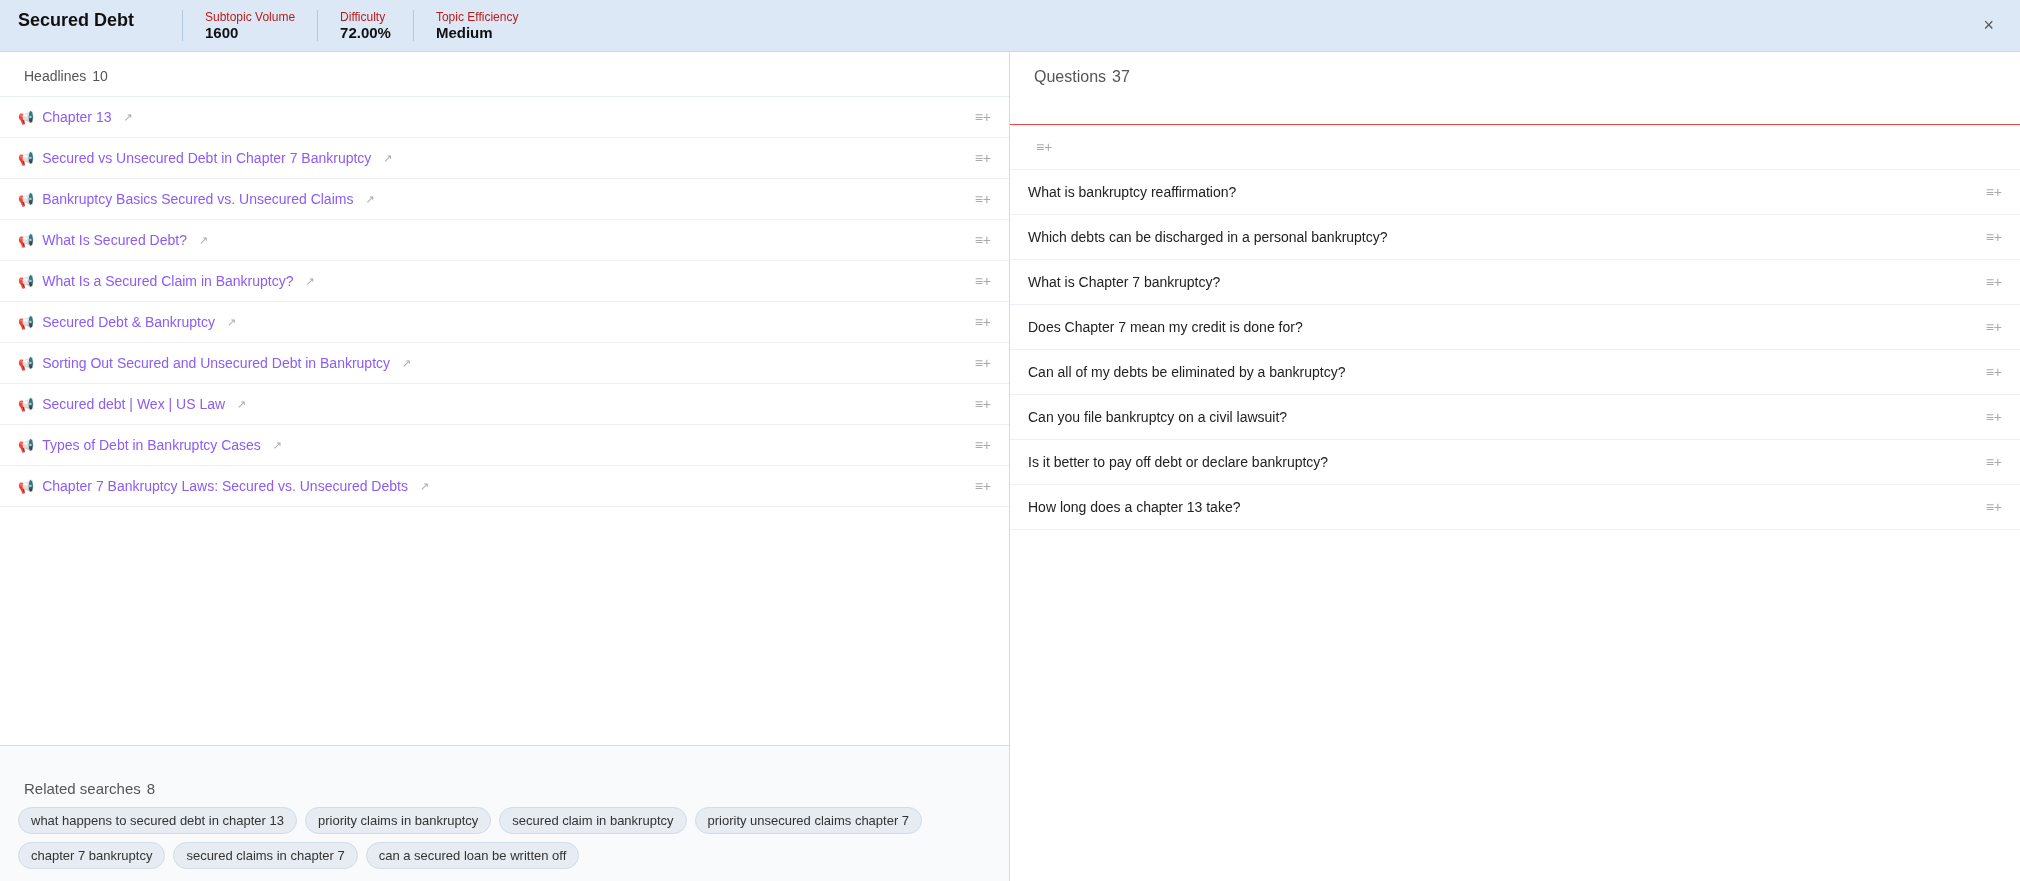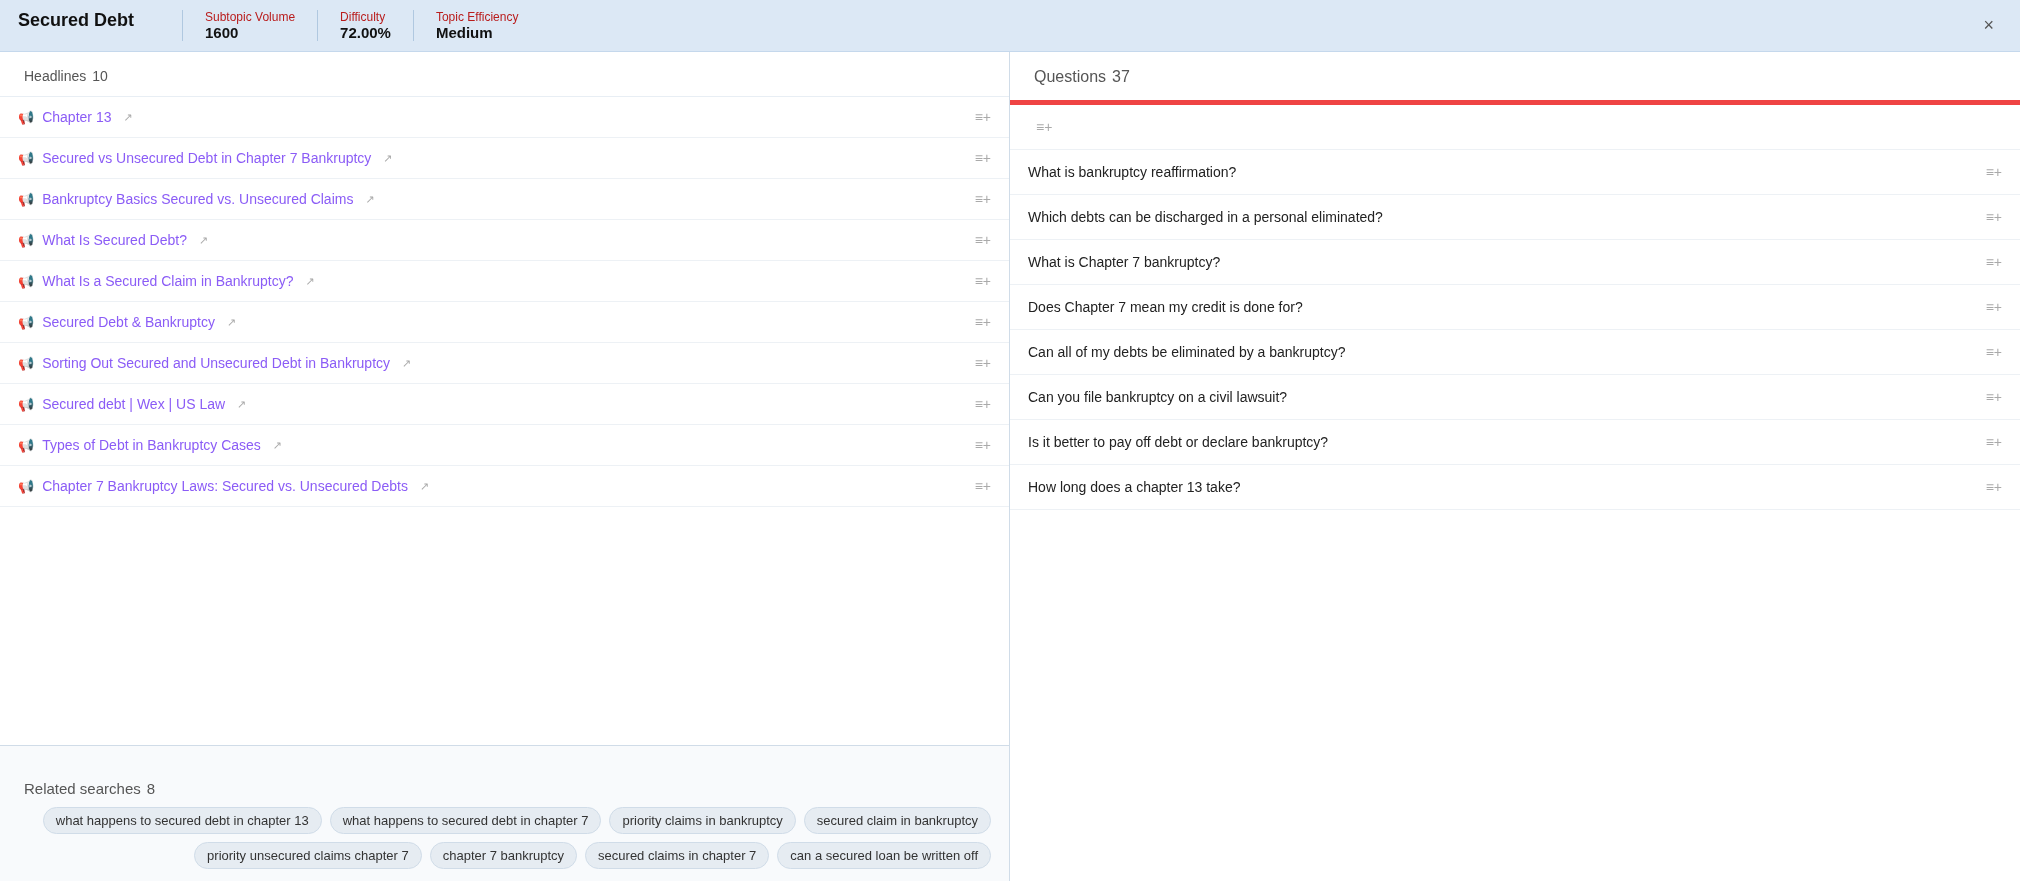--- a/index.html
+++ b/index.html
@@ -115,43 +115,42 @@
     }
     .related-header span {
       font-weight: 400;
       color: #555;
       margin-left: 6px;
     }
     .tags-container {
       display: flex;
       flex-wrap: wrap;
       gap: 8px;
-      justify-content: flex-end;
     }
     .tag {
       background: #e6ecf2;
       border-radius: 14px;
       padding: 5px 12px;
       font-size: 13px;
       color: #333;
       cursor: pointer;
       border: 1px solid #d0dce8;
     }
 
     
     .right-panel {
       width: 50%;
       background: #fff;
       display: flex;
       flex-direction: column;
       overflow: hidden;
     }
     .right-panel-header {
-      padding: 16px 18px 4px;
-      border-bottom: 5px solid #ef4444;
+      padding: 16px 18px 28px;
+      border-bottom: 1px solid #ef4444;
     }
     .right-panel-title {
       font-weight: 700;
       font-size: 16px;
       margin-bottom: 10px;
     }
     .right-panel-title span {
       font-weight: 400;
       color: #555;
       margin-left: 6px;
@@ -307,21 +306,20 @@
     <span class="list-icon">≡+</span>
   </div>
       </div>
     <div class="related-section">
       <div class="related-header">
         <span>Related searches</span><span>8</span>
       </div>
       <div class="tags-container">
 
       <div class="tag">what happens to secured debt in chapter 13</div>
-          <div class="tag">what happens to secured debt in chapter 7</div>
           <div class="tag">priority claims in bankruptcy</div>
           <div class="tag">secured claim in bankruptcy</div>
           <div class="tag">priority unsecured claims chapter 7</div>
           <div class="tag">chapter 7 bankruptcy</div>
           <div class="tag">secured claims in chapter 7</div>
           <div class="tag">can a secured loan be written off</div>
         </div>
     </div>
   </div>
 
@@ -334,21 +332,21 @@
     <div class="questions-list">
 
     <div class="question-item">
     <span class="q-list-icon">≡+</span>
   </div>
         <div class="question-item">
     <span class="question-text">What is bankruptcy reaffirmation?</span>
     <span class="q-list-icon">≡+</span>
   </div>
         <div class="question-item">
-    <span class="question-text">Which debts can be discharged in a personal eliminated?</span>
+    <span class="question-text">Which debts can be discharged in a personal bankruptcy?</span>
     <span class="q-list-icon">≡+</span>
   </div>
         <div class="question-item">
     <span class="question-text">What is Chapter 7 bankruptcy?</span>
     <span class="q-list-icon">≡+</span>
   </div>
         <div class="question-item">
     <span class="question-text">Does Chapter 7 mean my credit is done for?</span>
     <span class="q-list-icon">≡+</span>
   </div>

